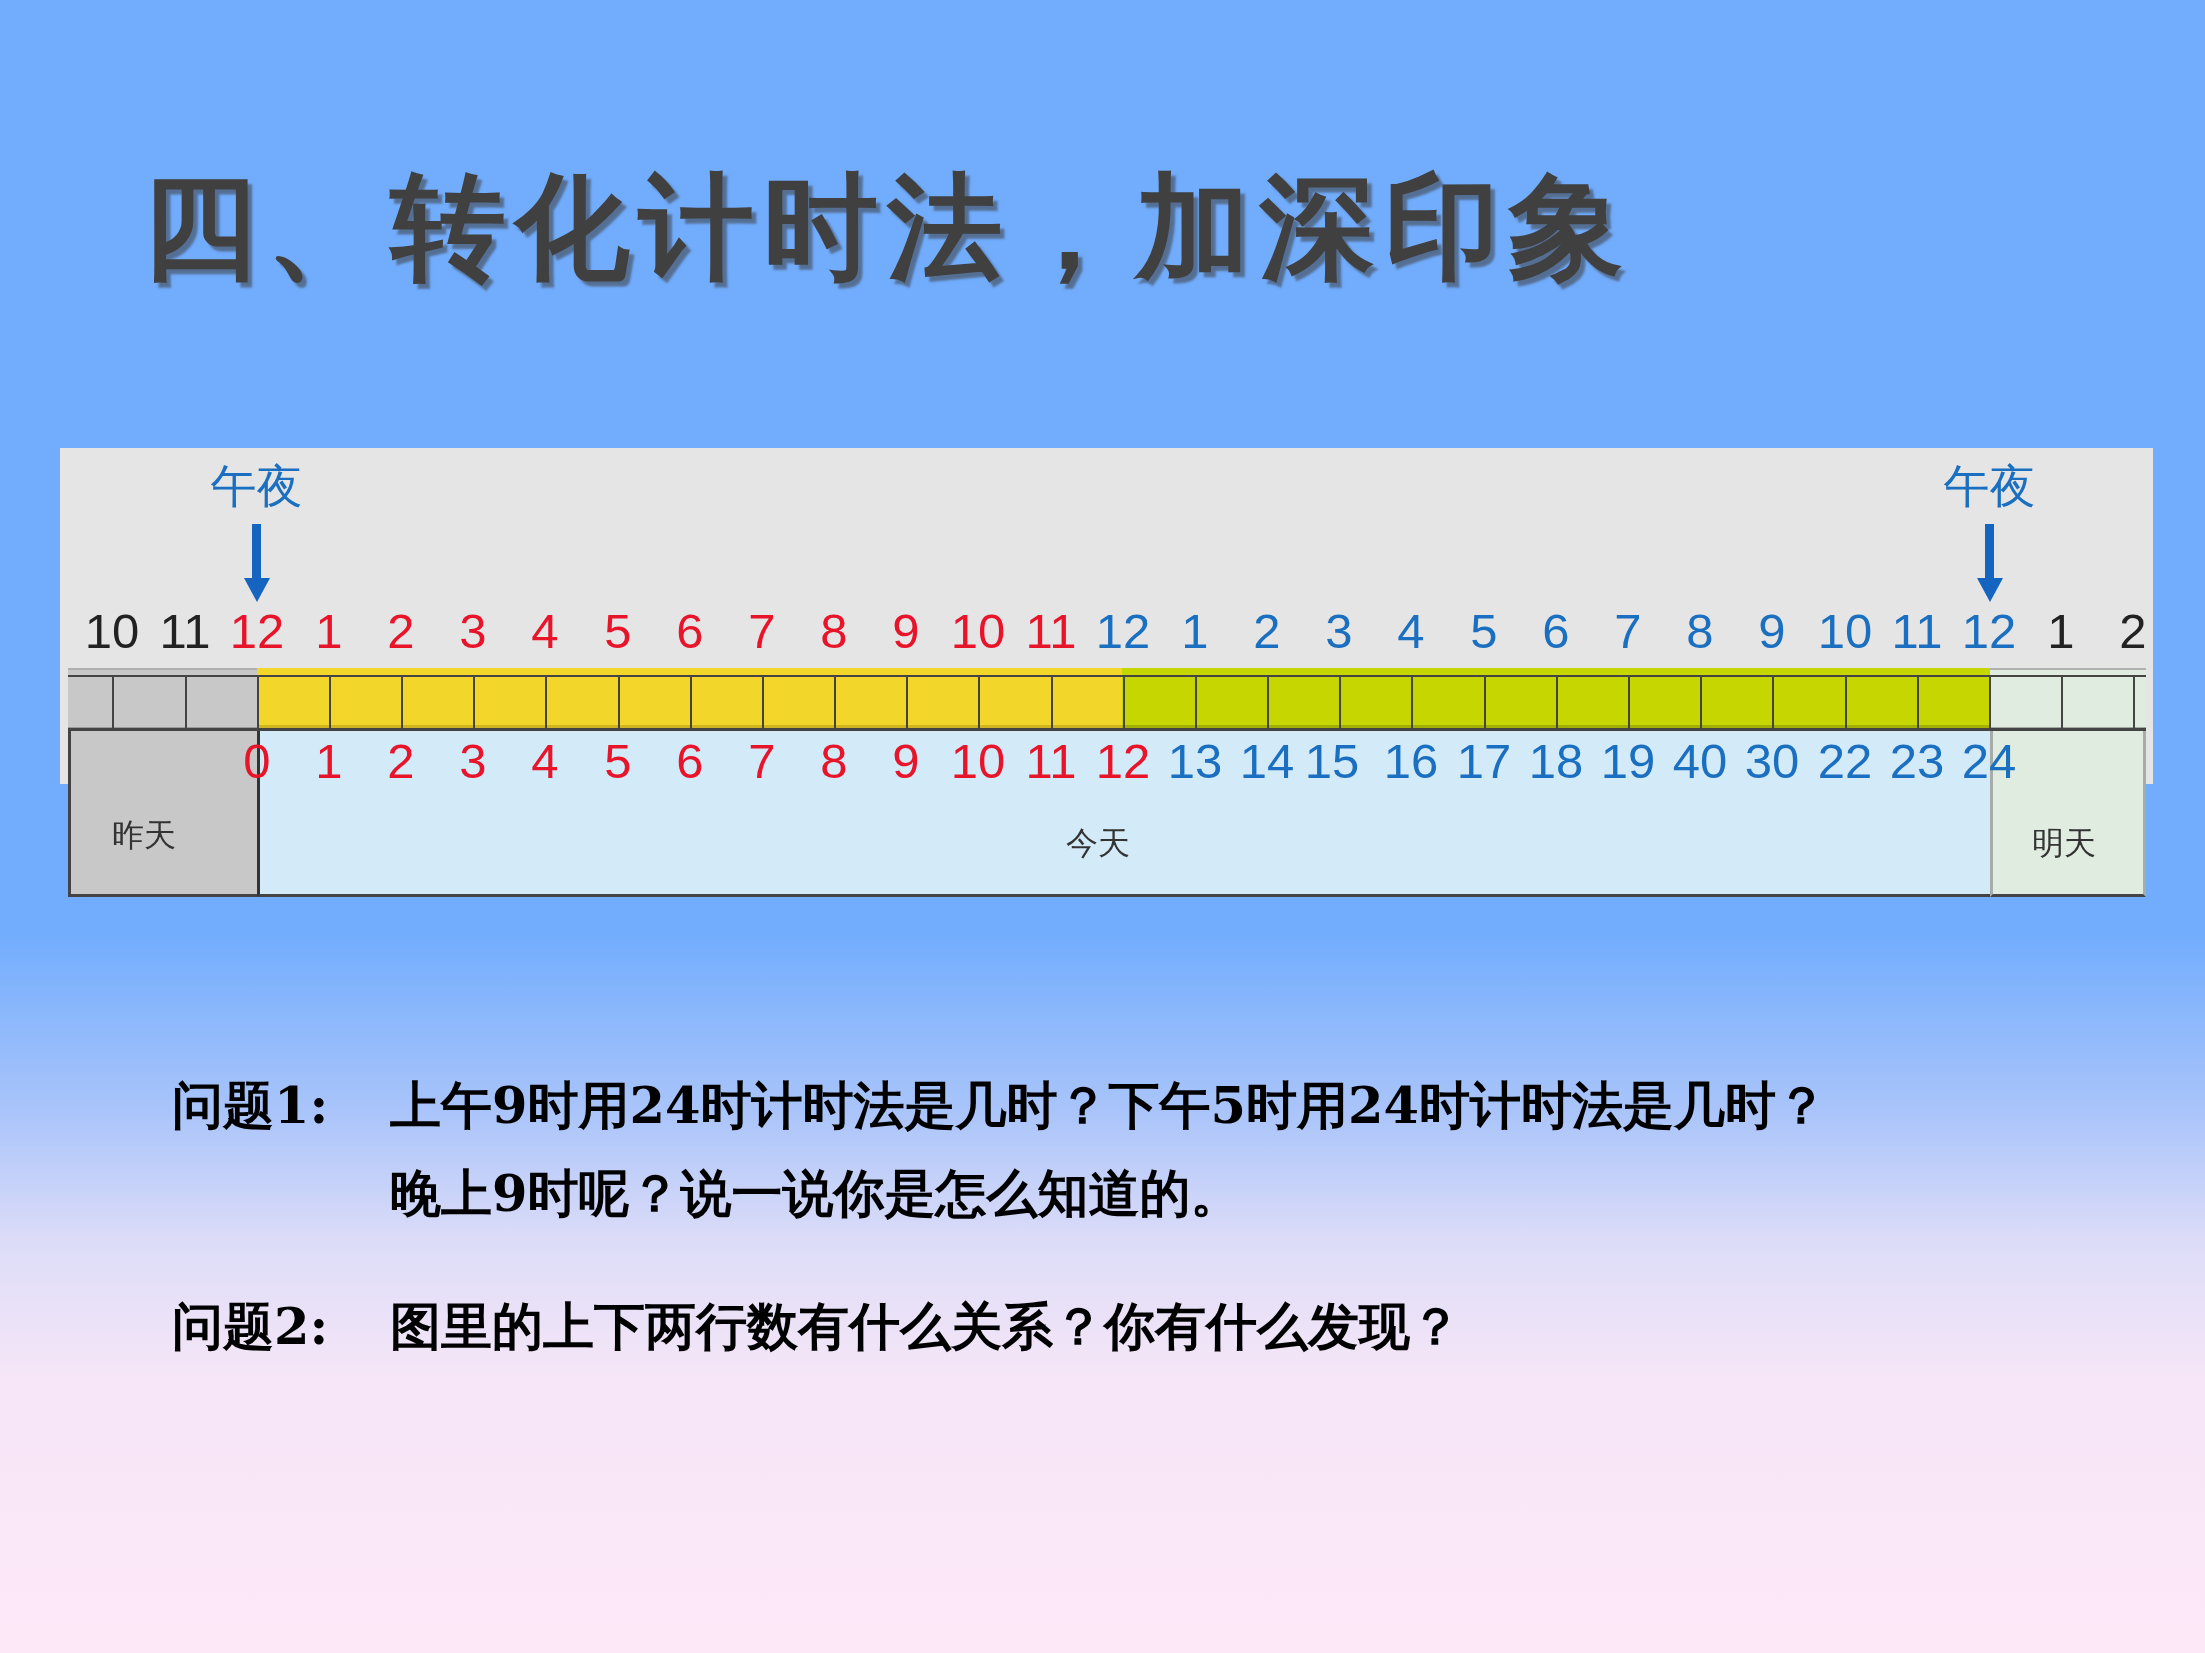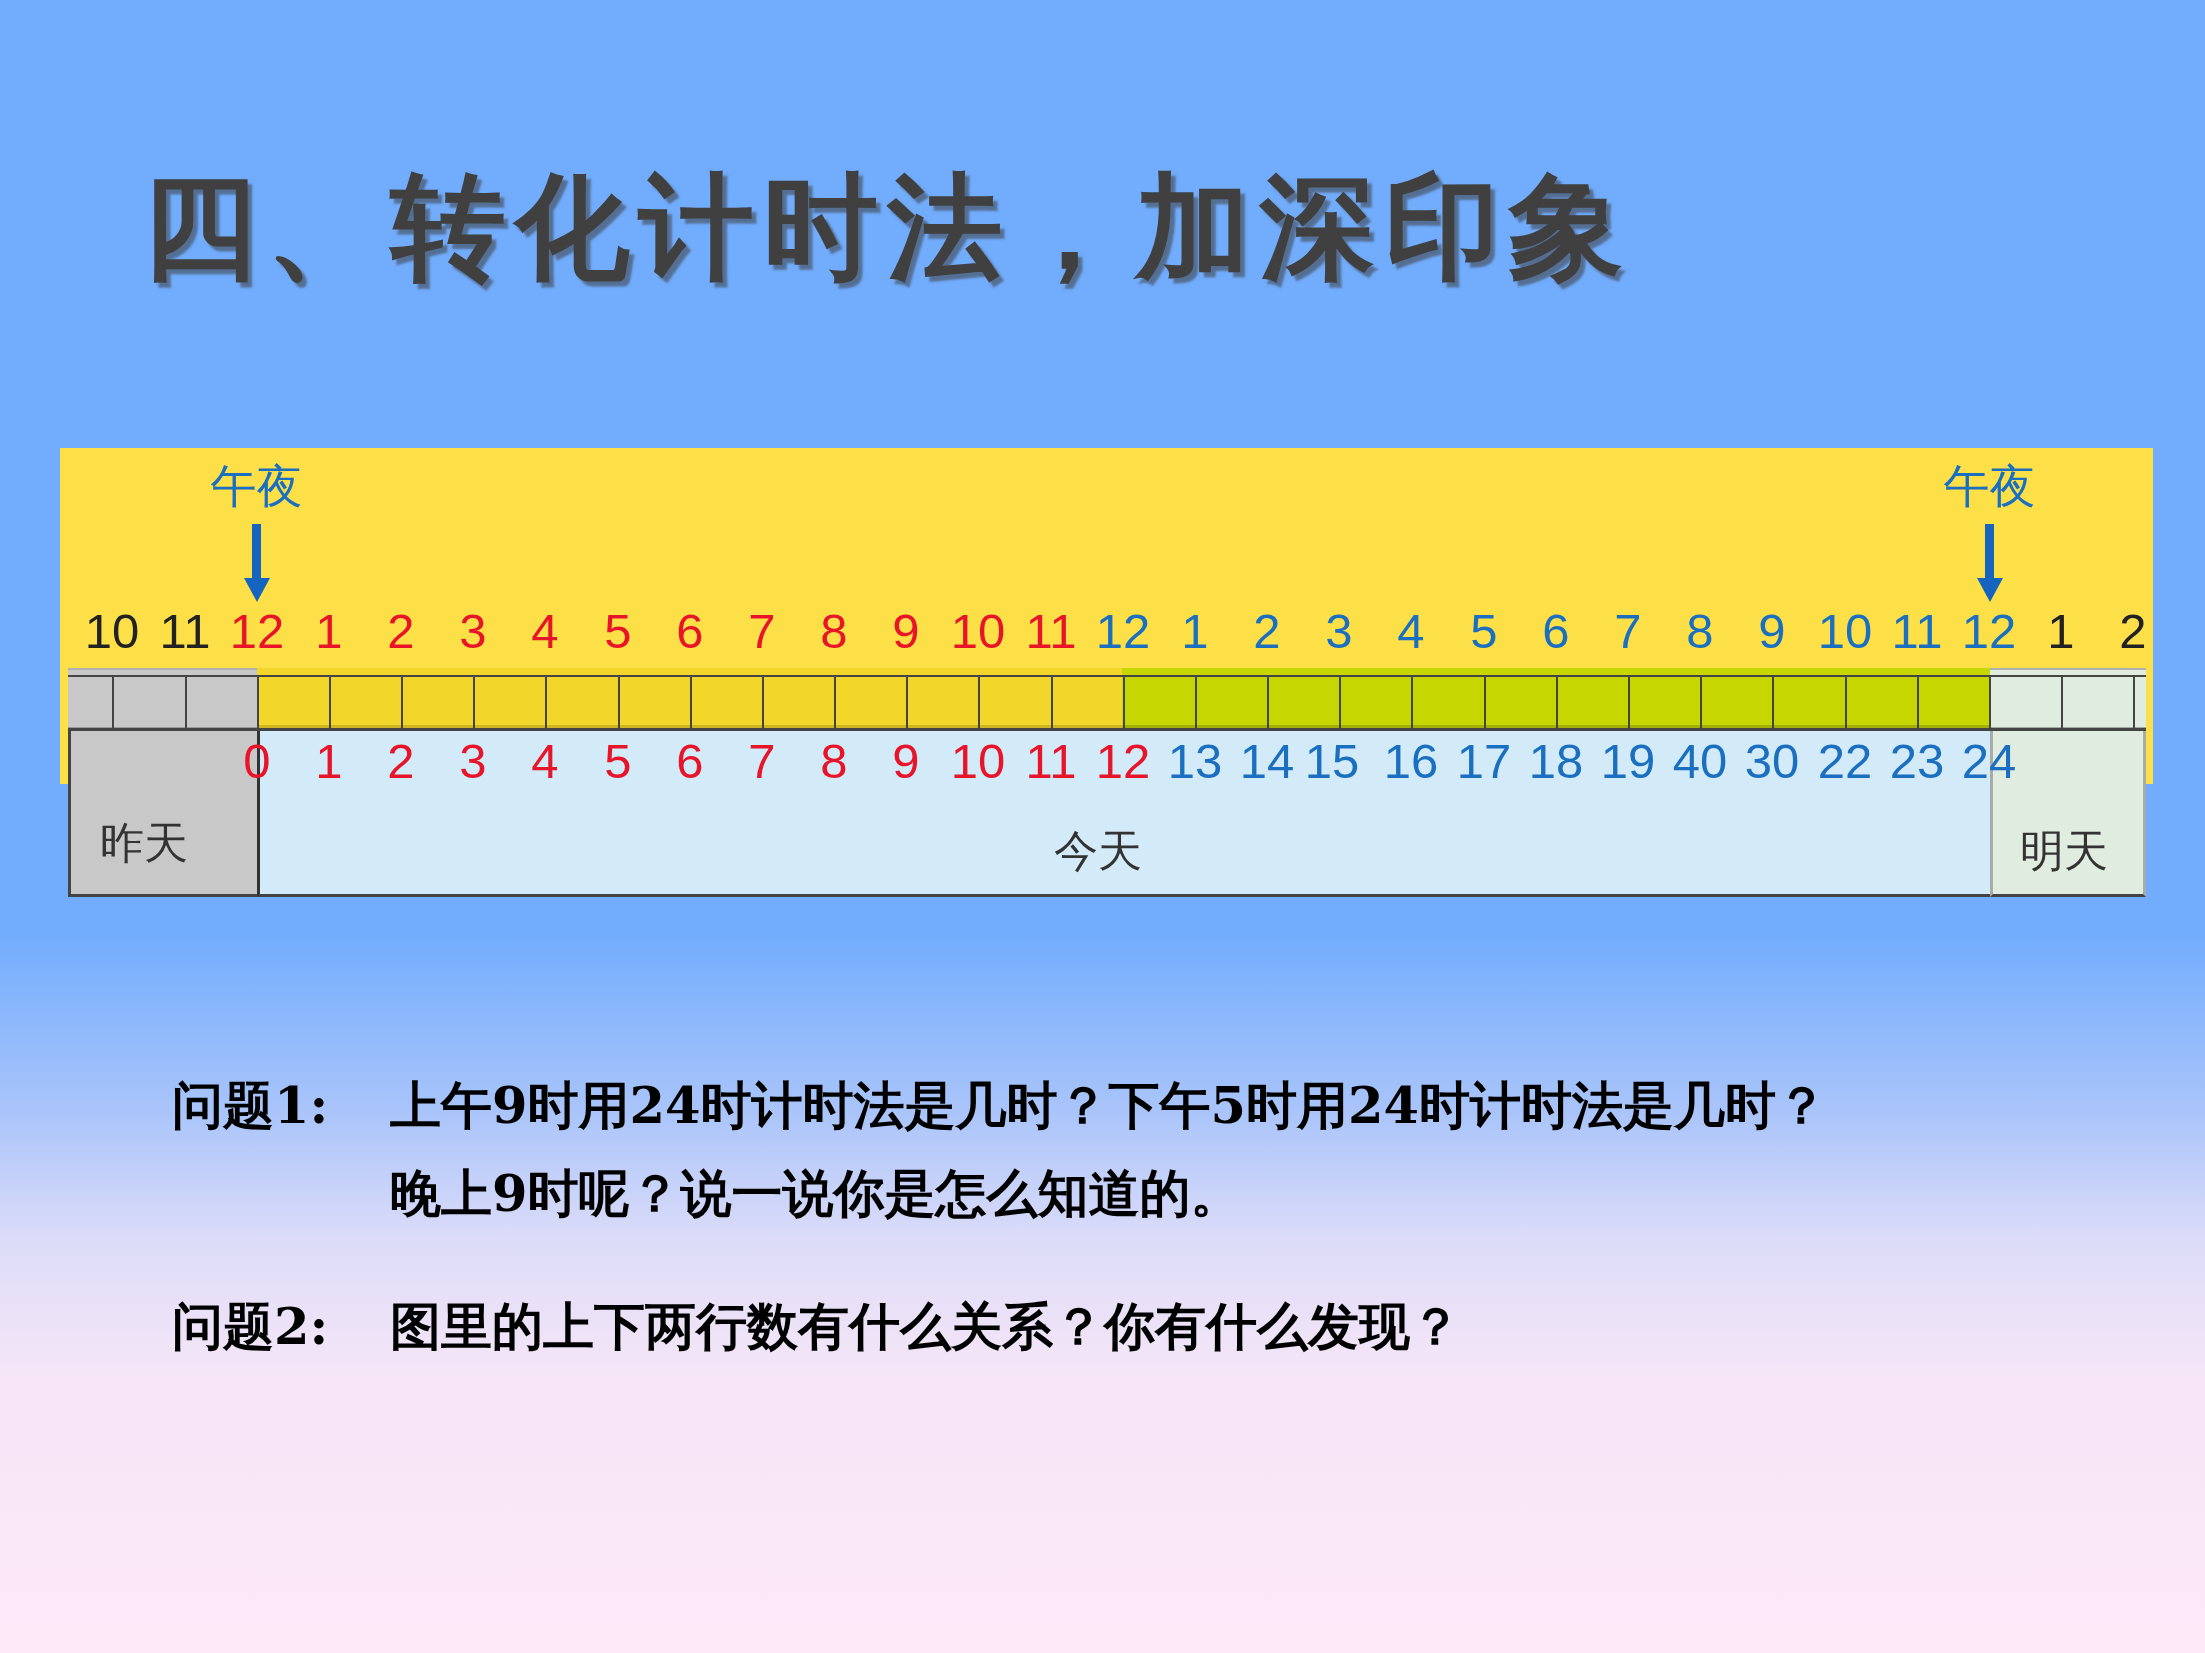--- a/index.html
+++ b/index.html
@@ -9,32 +9,32 @@
     font-family: "DejaVu Sans", "Liberation Sans", sans-serif;
   }
   .title {
     position:absolute; left:142px; top:145px;
     font-family: "DejaVu Serif", "Liberation Serif", serif;
     font-weight:bold; font-size:115px; letter-spacing:9.2px; color:#404040;
     text-shadow: 4.6px 4.6px 2.3px rgba(60,60,60,0.55);
     white-space:nowrap;
     margin-top:6px;
   }
-  .panel { position:absolute; left:60px; top:448px; width:2093px; height:336px; background:#fde047; }
+  .panel { position:absolute; left:60px; top:448px; width:2093px; height:336px; background:#e5e5e5; }
   .marker { position:absolute; top:0; width:153px; margin-left:-77px; text-align:center; }
   .marker-label { font-family:"DejaVu Serif","Liberation Serif",serif; font-size:46px; color:#1b6fc0; line-height:65px; display:block; margin-top:6.1px; }
   .arrow { position:relative; margin:4.6px auto 0; width:9.2px; height:55px; background:#1565c0; }
   .arrow::after { content:""; position:absolute; left:-8.4px; bottom:-23px; border-left:13px solid transparent; border-right:13px solid transparent; border-top:24.5px solid #1565c0; }
   .num { position:absolute; font-family:"Liberation Sans","DejaVu Sans",sans-serif; font-size:49px; line-height:49px; transform:translateX(-50%); white-space:nowrap; }
   .num.top { top:159px; }
   .num.bottom { top:289px; }
   .bar { position:absolute; top:220px; height:57px; }
   .cell { position:absolute; top:7.7px; height:43px; border-left:2.3px solid #444; box-sizing:border-box; }
   .lower { position:absolute; top:283px; height:166px; border-bottom:3.1px solid #444; box-sizing:border-box; }
-  .day-label { position:absolute; font-family:"DejaVu Serif","Liberation Serif",serif; font-size:44px; color:#333; white-space:nowrap; transform:translateX(-50%); }
+  .day-label { position:absolute; font-family:"DejaVu Serif","Liberation Serif",serif; font-size:32px; color:#333; white-space:nowrap; transform:translateX(-50%); }
   .questions { position:absolute; left:172px; top:1072px; font-family:"DejaVu Serif","Liberation Serif",serif; font-weight:bold; font-size:51px; color:#000; }
   .q { position:absolute; white-space:nowrap; }
   .q-label { position:absolute; left:0; }
   .q-line { position:absolute; left:218px; }
 </style>
 </head>
 <body>
 
 <div class="title">四、转化计时法，加深印象</div>
 

